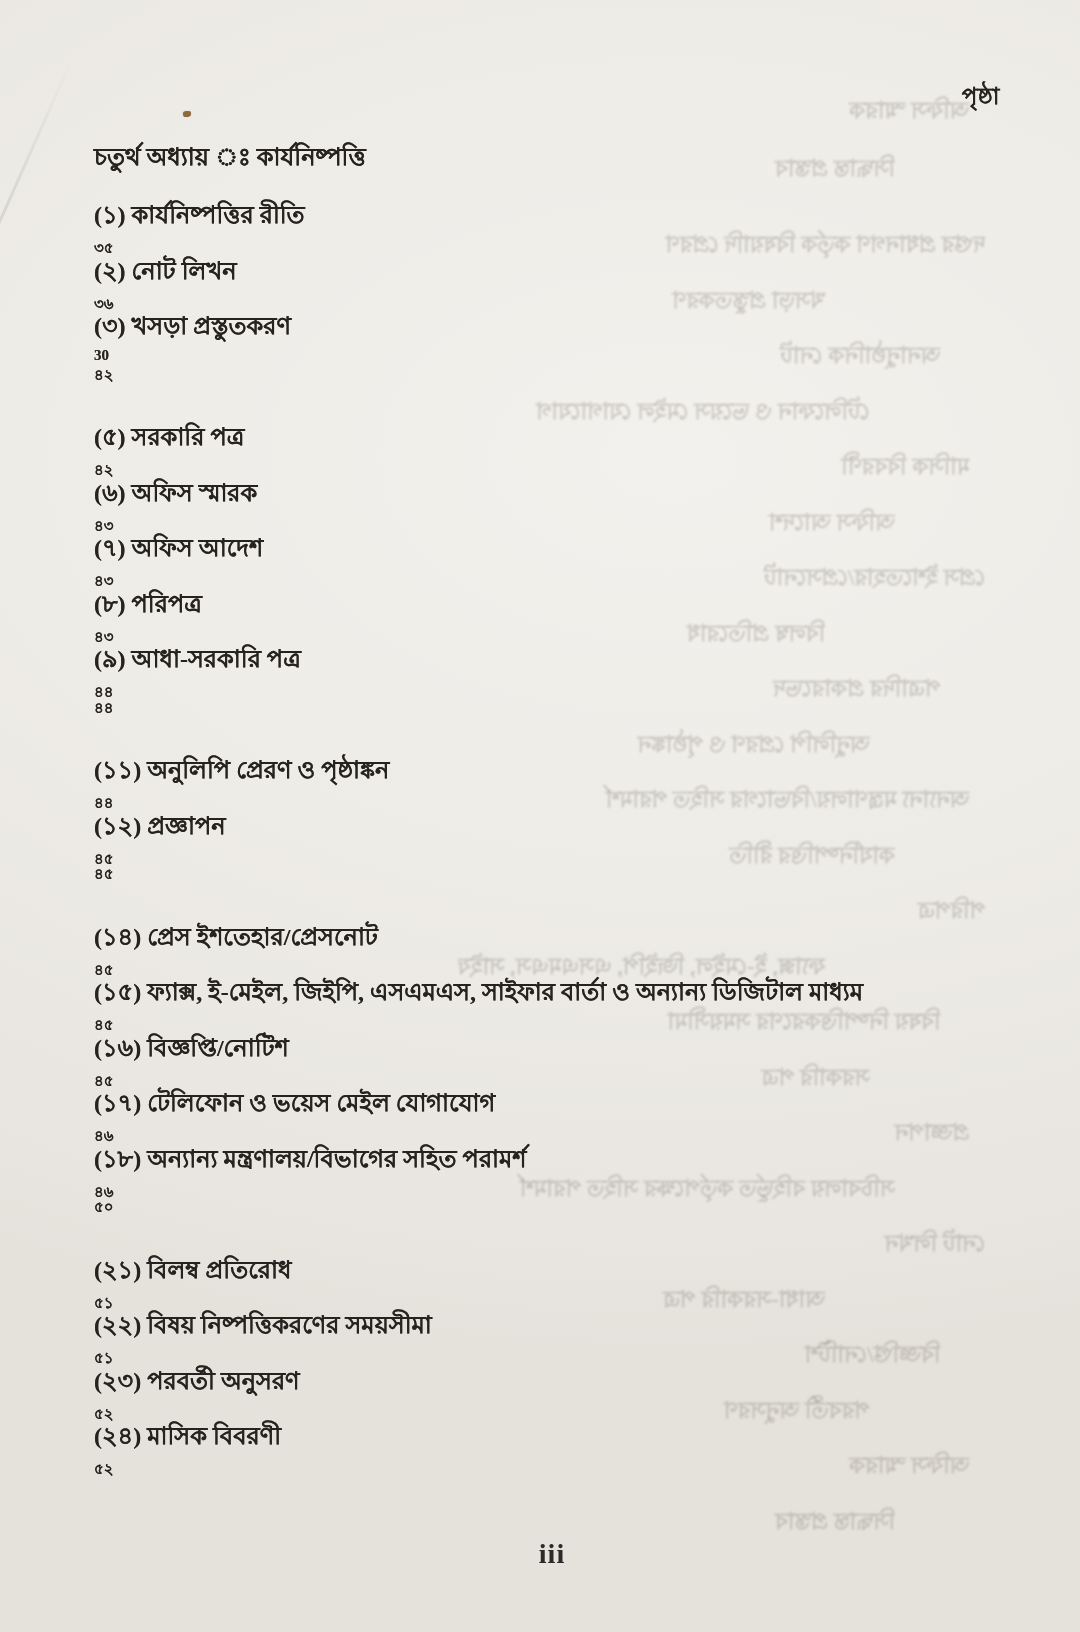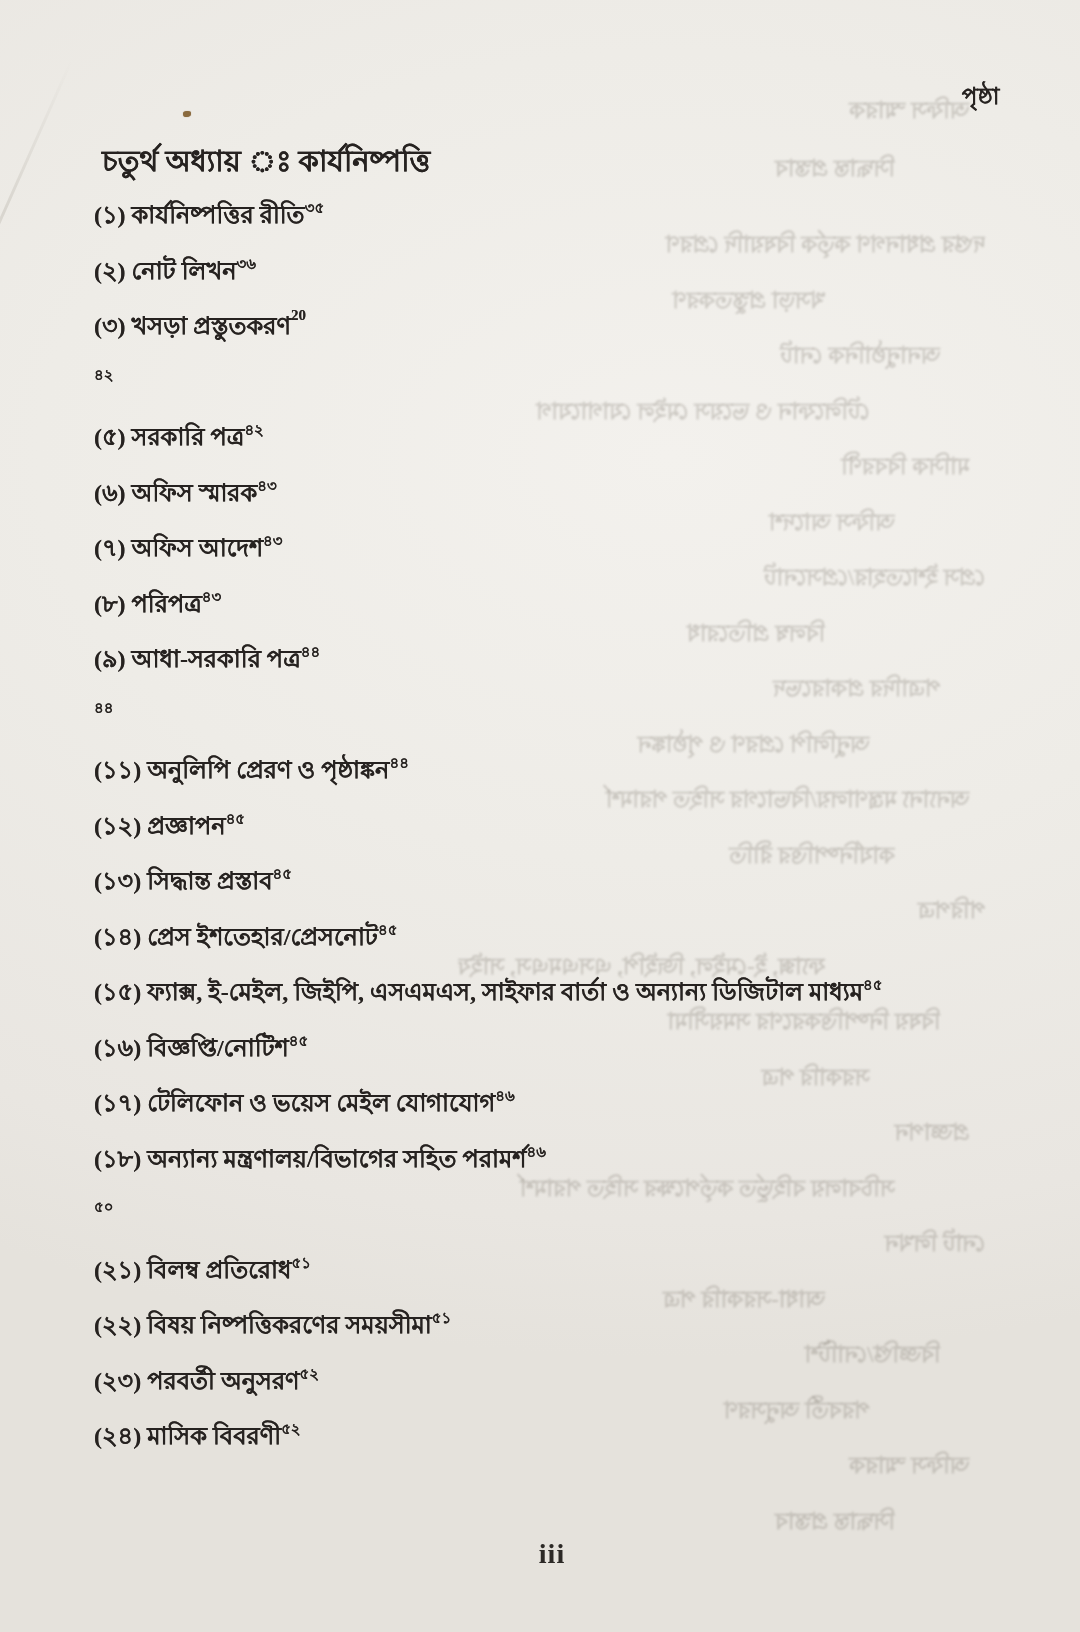--- a/index.html
+++ b/index.html
@@ -23,29 +23,29 @@
   .speck{
     position:absolute;left:183px;top:111px;width:8px;height:6px;border-radius:50% 40% 55% 50%;
     background:#8a6a3e;box-shadow:0 0 1px rgba(120,90,50,.6);
   }
   .col-header{
     position:absolute;top:78px;right:80px;
     font-size:23px;font-weight:700;letter-spacing:.5px;
     text-shadow:0 0 .5px rgba(40,35,30,.6);
   }
   .chapter{
-    position:absolute;top:138px;left:102px;
-    font-size:29px;font-weight:700;
+    position:absolute;top:138px;left:94px;
+    font-size:24px;font-weight:700;
     text-shadow:0 0 .6px rgba(20,18,16,.8);
   }
   .rows{
     position:absolute;top:196px;left:94px;right:90px;
   }
   .row{
-    height:55.5px;display:flex;justify-content:flex-start;align-items:flex-start;
+    height:55.5px;display:flex;justify-content:space-between;align-items:flex-start;flex-direction:column;
   }
   .lbl{
     font-size:24px;font-weight:600;white-space:nowrap;
     text-shadow:0 0 .5px rgba(30,26,22,.65);
   }
   .pg{
     font-size:15px;font-weight:600;
     text-shadow:0 0 .5px rgba(30,26,22,.65);
   }
   .footer{
@@ -104,21 +104,21 @@
       <div class="row">
         <span class="lbl"><span>(১)</span> <span>কার্যনিষ্পত্তির রীতি</span></span>
         <span class="pg">৩৫</span>
       </div>
       <div class="row">
         <span class="lbl"><span>(২)</span> <span>নোট লিখন</span></span>
         <span class="pg">৩৬</span>
       </div>
       <div class="row">
         <span class="lbl"><span>(৩)</span> <span>খসড়া প্রস্তুতকরণ</span></span>
-        <span class="pg">20</span>
+        <span class="pg">30</span>
       </div>
       <div class="row">
         <span class="pg">৪২</span>
       </div>
       <div class="row">
         <span class="lbl"><span>(৫)</span> <span>সরকারি পত্র</span></span>
         <span class="pg">৪২</span>
       </div>
       <div class="row">
         <span class="lbl"><span>(৬)</span> <span>অফিস স্মারক</span></span>
@@ -141,21 +141,20 @@
       </div>
       <div class="row">
         <span class="lbl"><span>(১১)</span> <span>অনুলিপি প্রেরণ ও পৃষ্ঠাঙ্কন</span></span>
         <span class="pg">৪৪</span>
       </div>
       <div class="row">
         <span class="lbl"><span>(১২)</span> <span>প্রজ্ঞাপন</span></span>
         <span class="pg">৪৫</span>
       </div>
       <div class="row">
-        <span class="lbl"><span>(১৩)</span> <span>সিদ্ধান্ত প্রস্তাব</span></span>
         <span class="pg">৪৫</span>
       </div>
       <div class="row">
         <span class="lbl"><span>(১৪)</span> <span>প্রেস ইশতেহার/প্রেসনোট</span></span>
         <span class="pg">৪৫</span>
       </div>
       <div class="row">
         <span class="lbl"><span>(১৫)</span> <span>ফ্যাক্স, ই-মেইল, জিইপি, এসএমএস, সাইফার বার্তা ও অন্যান্য ডিজিটাল মাধ্যম</span></span>
         <span class="pg">৪৫</span>
       </div>

